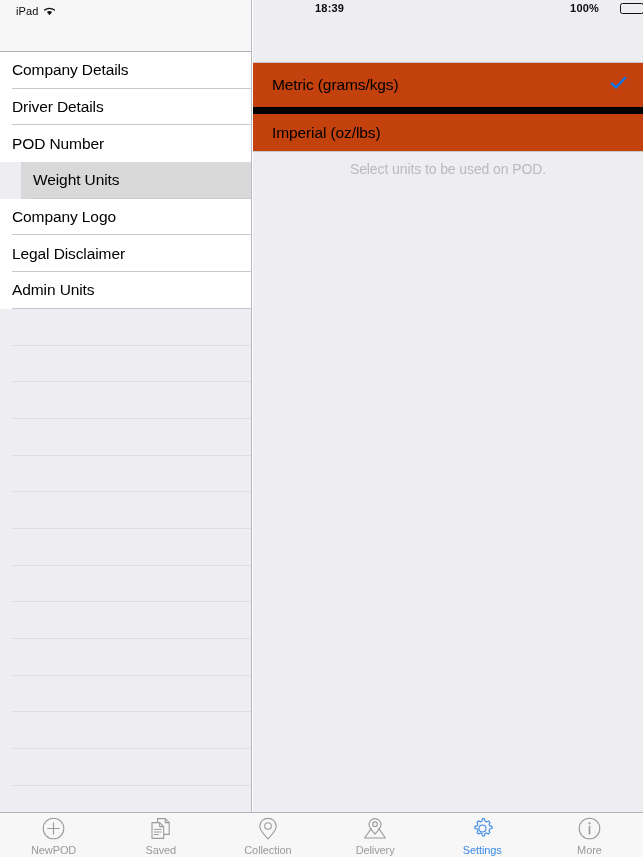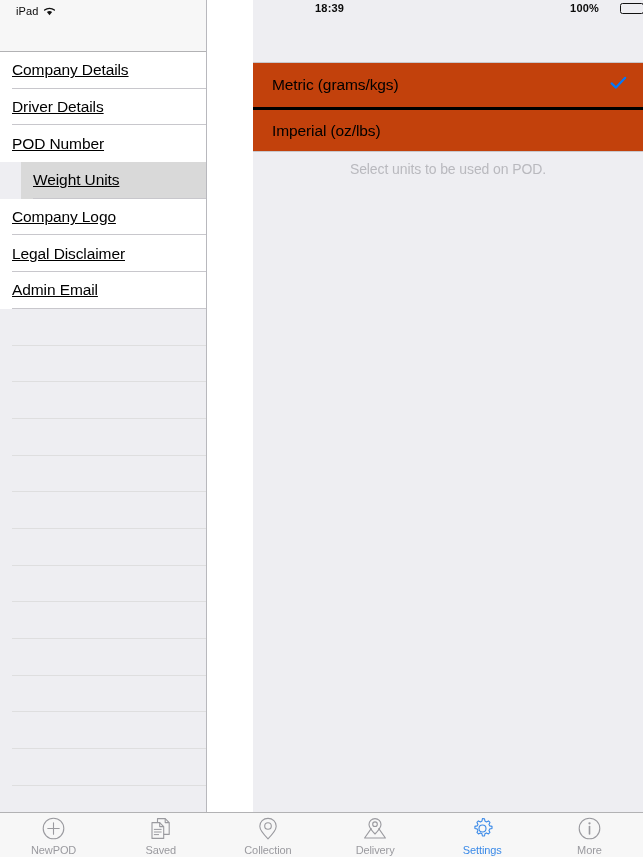--- a/index.html
+++ b/index.html
@@ -81,26 +81,25 @@
   .battery-fill {
     width: 100%; height: 100%;
     background: #111;
     border-radius: 1px;
   }
 
   
   .sidebar {
     position: absolute;
     left: 0; top: 0;
-    width: 207px;
+    width: 252px;
     height: 812px;
     background: #5eead4;
     border-right: 1px solid #b8b8bd;
     overflow: hidden;
-    text-decoration: underline;
   }
   .sidebar-navbar {
     height: 52px;
     background: #f7f7f7;
     border-bottom: 1px solid #b2b2b4;
   }
   .sidebar-list {
     position: relative;
     background: #eeeef2;
     height: 759px;
@@ -171,21 +170,21 @@
     border-bottom: 1px solid #c8c7cc;
   }
   .option-row {
     position: relative;
     height: 44px;
     display: flex;
     align-items: center;
     padding: 0 16px 0 19px;
     background: #c2410c;
   }
-  .option-row + .option-row { border-top: 3px solid #000000; }
+  .option-row + .option-row { border-top: 7px solid #000000; }
   .option-label {
     font-size: 15.5px;
     color: #000000;
     letter-spacing: -0.1px;
     flex: 1;
   }
   .checkmark { display: block; }
   .footer-note {
     position: absolute;
     top: 161px; left: 0;
@@ -250,21 +249,21 @@
         <div class="side-row filled selected">
           <span class="side-row-label">Weight Units</span>
         </div>
         <div class="side-row filled">
           <span class="side-row-label">Company Logo</span>
         </div>
         <div class="side-row filled">
           <span class="side-row-label">Legal Disclaimer</span>
         </div>
         <div class="side-row filled">
-          <span class="side-row-label">Admin Email</span>
+          <span class="side-row-label">Admin Units</span>
         </div>
         <div class="side-row empty"></div>
         <div class="side-row empty"></div>
         <div class="side-row empty"></div>
         <div class="side-row empty"></div>
         <div class="side-row empty"></div>
         <div class="side-row empty"></div>
         <div class="side-row empty"></div>
         <div class="side-row empty"></div>
         <div class="side-row empty"></div>

